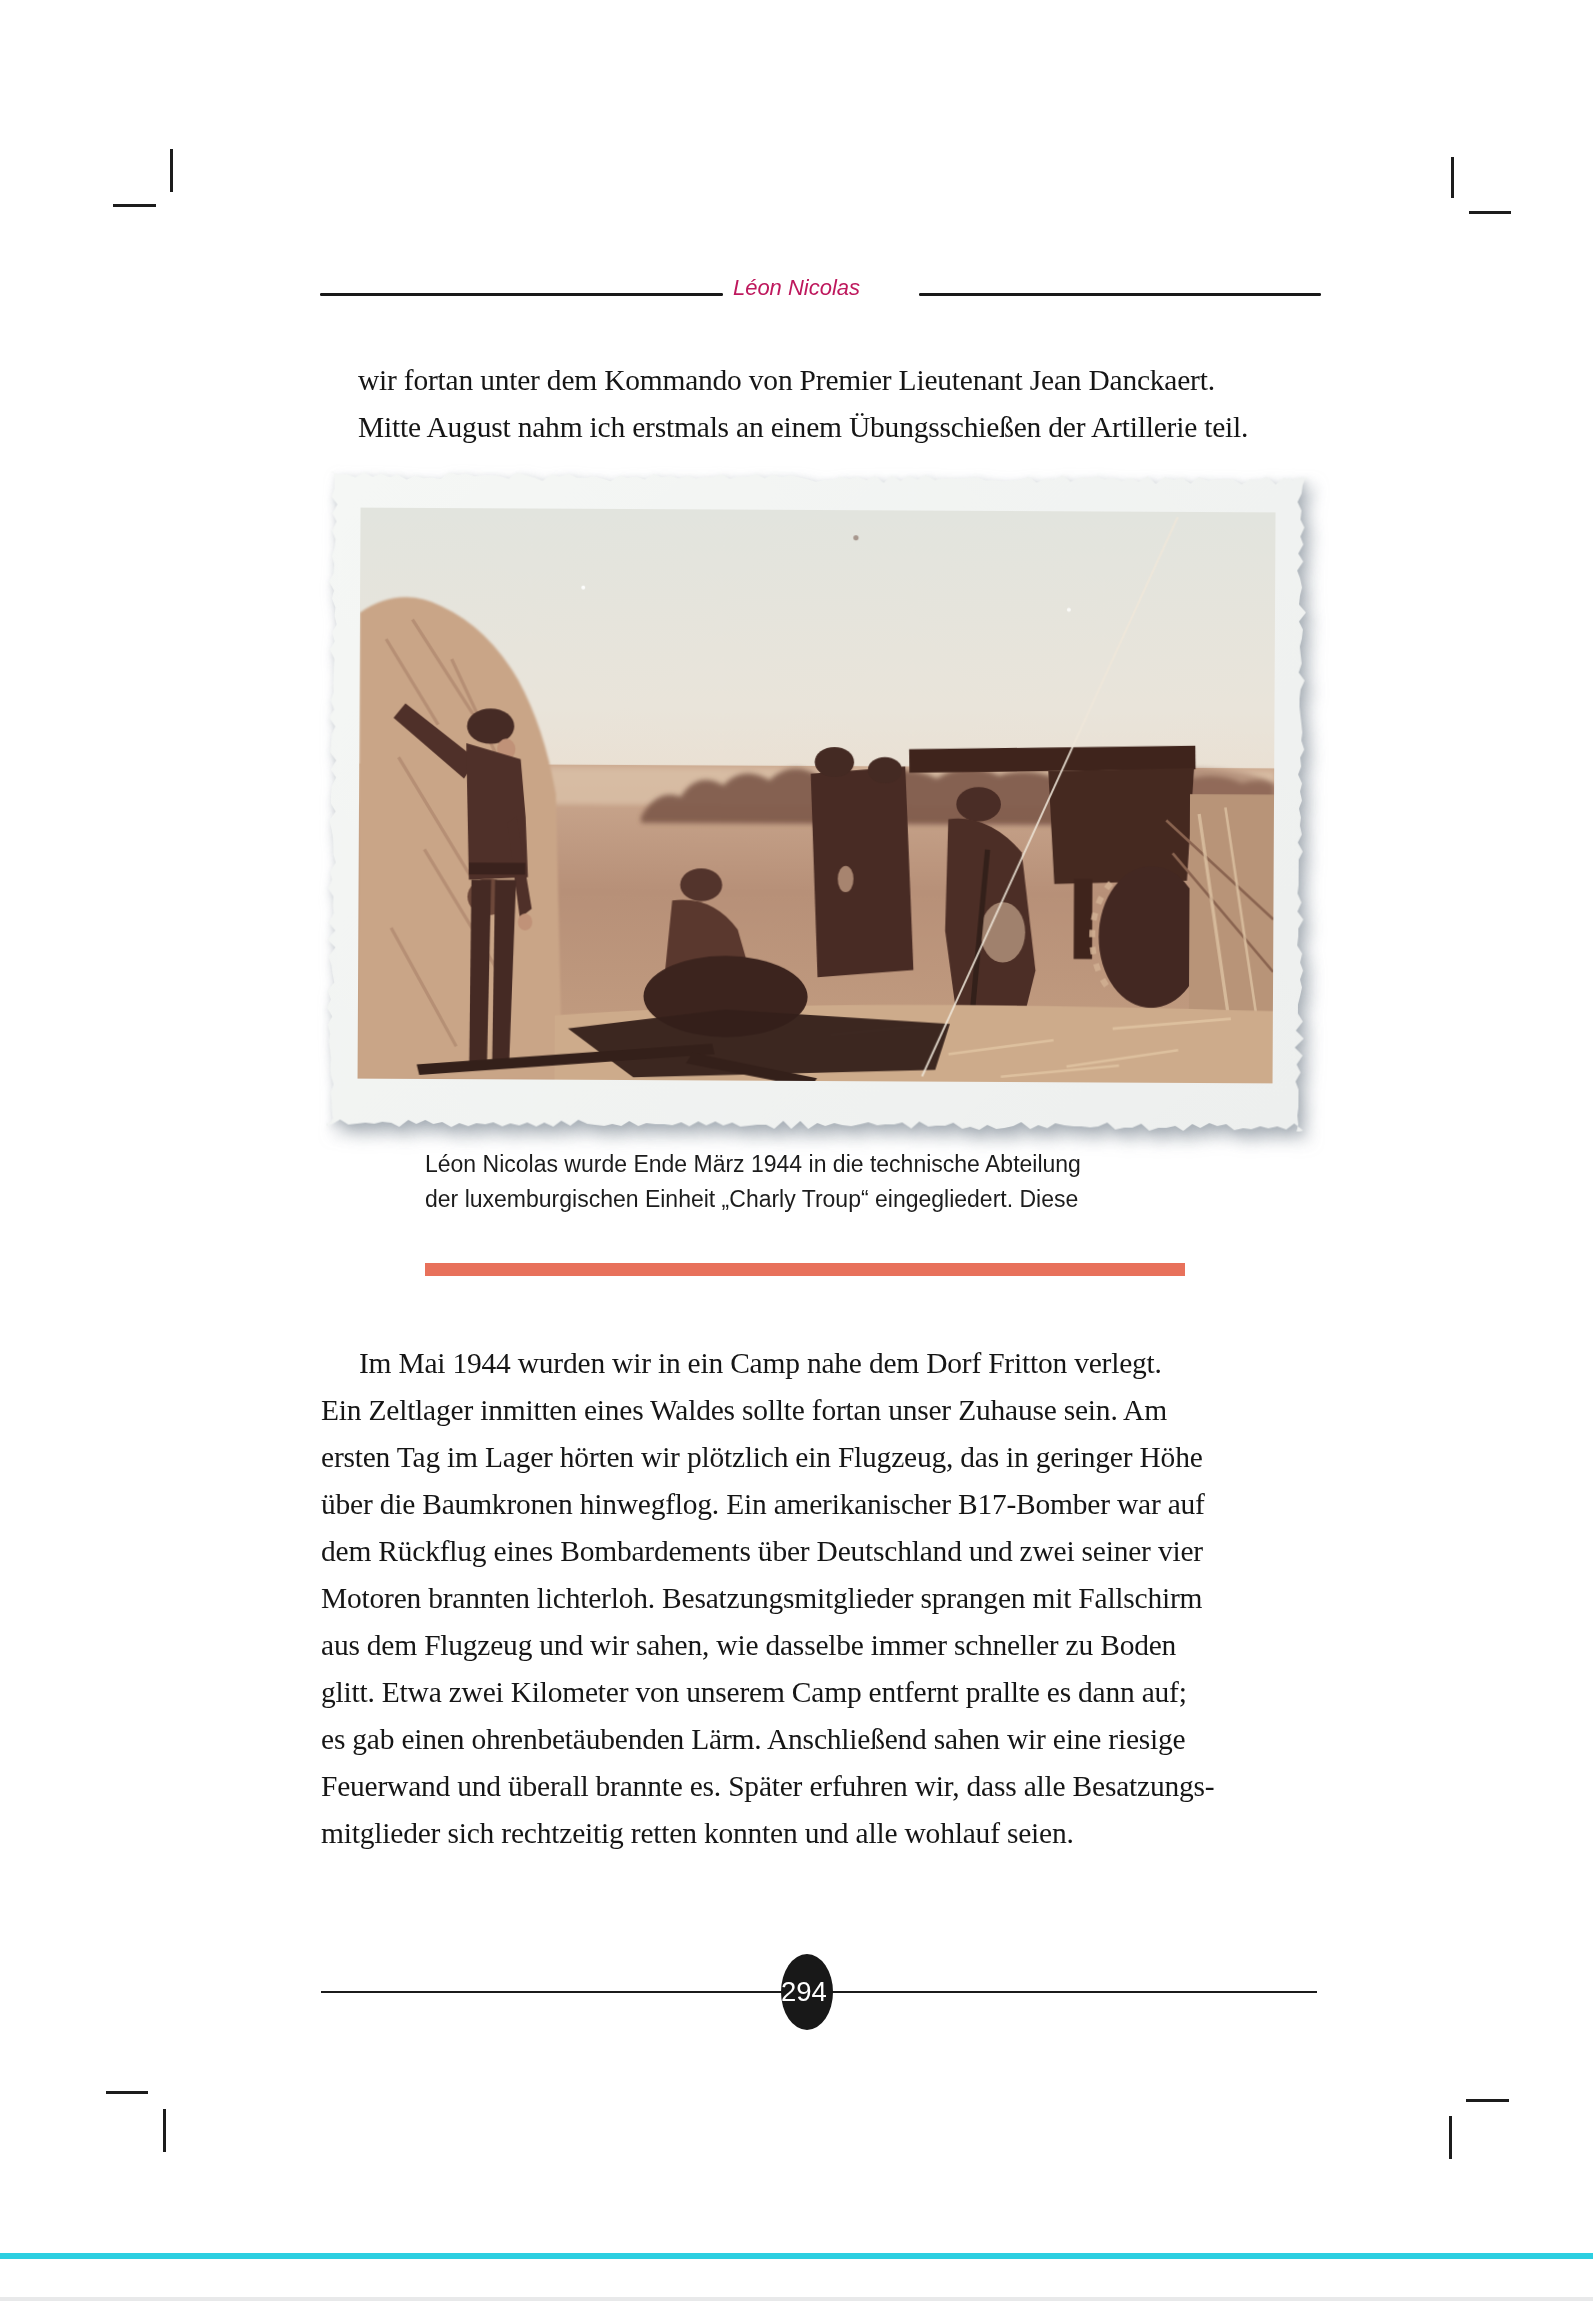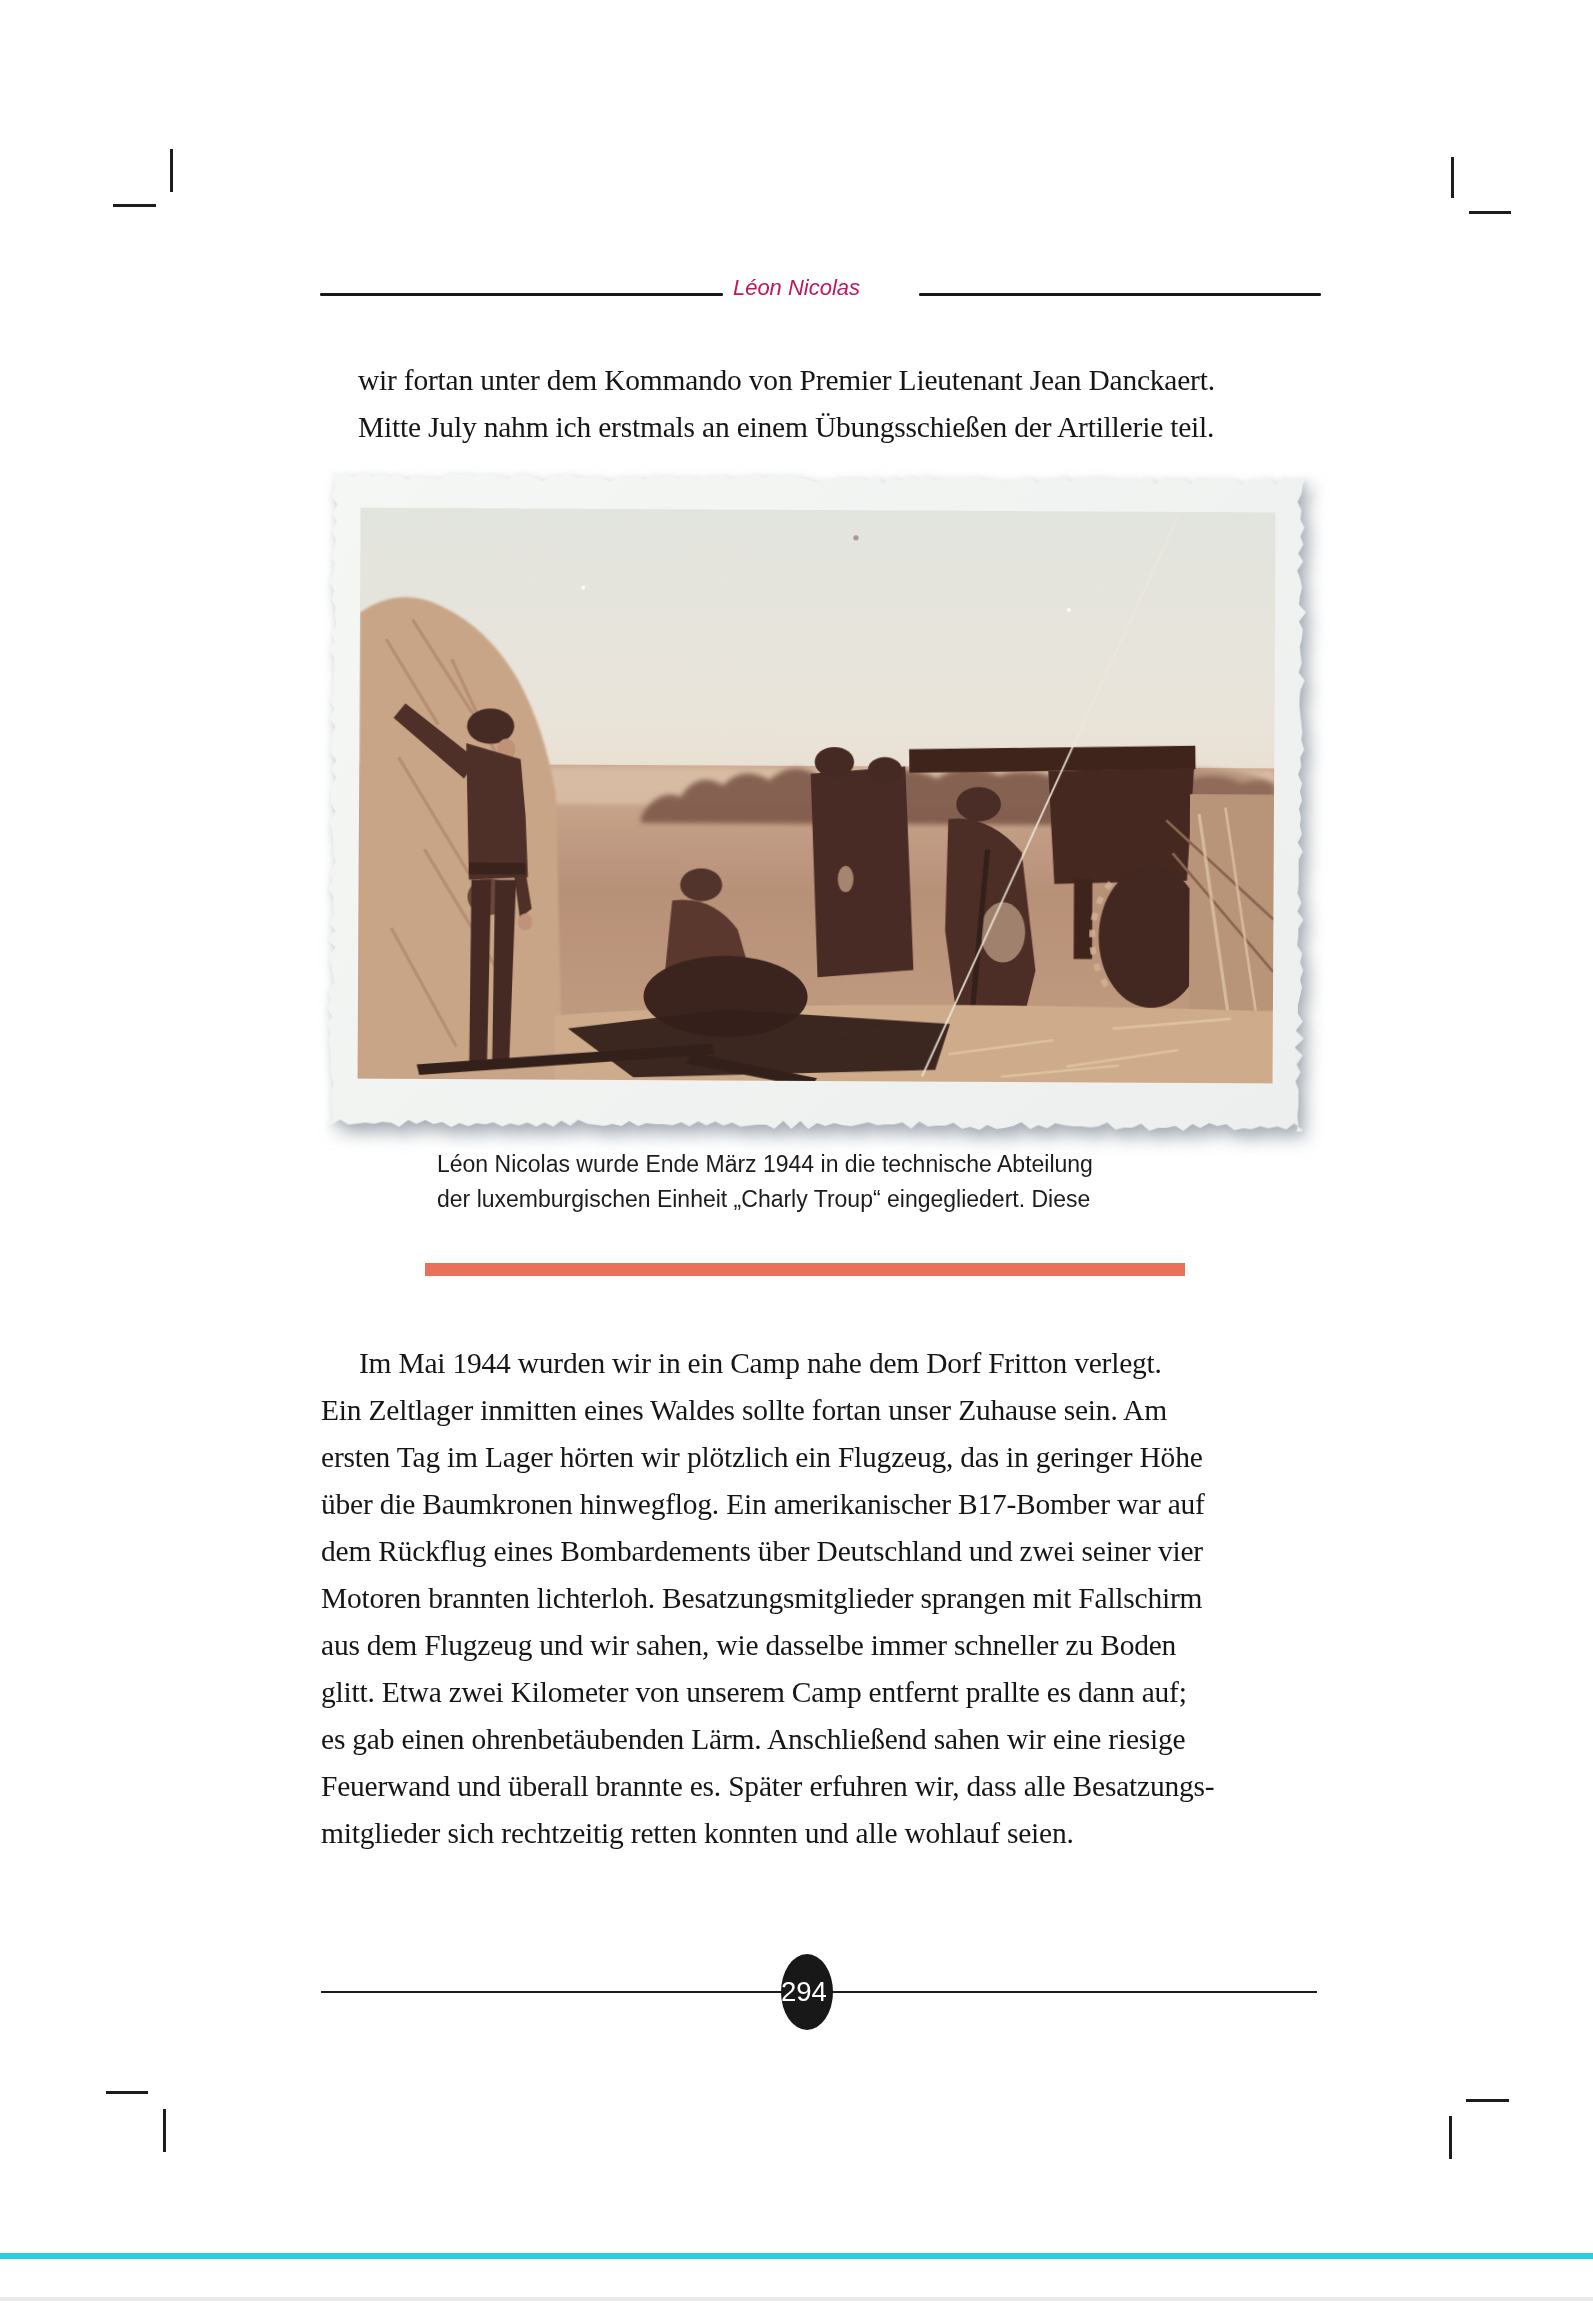--- a/index.html
+++ b/index.html
@@ -21,21 +21,21 @@
   .photo-shadow{position:absolute;left:328px;top:474px;width:977px;height:655px;
     transform:rotate(0.3deg);
     filter:drop-shadow(7.9px 9.2px 7.9px rgba(128,138,150,.55)) drop-shadow(2px 3.3px 3.3px rgba(128,138,150,.3));}
   .photo-print{position:absolute;inset:0;background:linear-gradient(135deg,#f5f7f5,#edefee);}
   .photo-img{position:absolute;left:31px;right:31px;top:36px;bottom:48px;
     box-shadow:inset 0 0 46px rgba(120,88,70,.22);}
   .photo-img svg{position:absolute;inset:0;width:100%;height:100%;}
   
   .caption{position:absolute;left:425px;top:1147px;width:780px;
     font-family:"Liberation Sans",sans-serif;font-size:23px;line-height:35px;color:#1c1c1c;}
-  .caption div{white-space:nowrap;margin-left:12px;}
+  .caption div{white-space:nowrap;}
   .redbar{position:absolute;left:425px;top:1263px;width:760px;height:12.5px;
     background:var(--accent_red,#e8715b);}
   
   .frule{position:absolute;left:321px;top:1991px;width:996px;height:2px;background:#1b1b1b;}
   .pagenum{position:absolute;left:781px;top:1954px;width:52px;height:76px;border-radius:50%;
     background:#181818;color:#fff;display:flex;align-items:center;
     font-family:"Liberation Sans",sans-serif;font-size:27.5px;}
   .cyanbar{position:absolute;left:0;top:2253px;width:1594px;height:5.9px;background:var(--accent_cyan,#2ccfe1);}
   .bottomline{position:absolute;left:0;top:2297px;width:1594px;height:3.9px;background:#e8e9ea;}
 </style>
@@ -50,21 +50,21 @@
 <div class="mark" style="left:163px;top:2109px;width:2.6px;height:43px;"></div>
 <div class="mark" style="left:1466px;top:2099px;width:43px;height:2.6px;"></div>
 <div class="mark" style="left:1449px;top:2116px;width:2.6px;height:43px;"></div>
 
 <div class="hrule" style="left:320px;top:293px;width:403px;"></div>
 <div class="header-title">Léon Nicolas</div>
 <div class="hrule" style="left:919px;top:293px;width:402px;"></div>
 
 <div class="textcol" style="top:357px;margin-left:37px;">
   <div class="tline fit" style="transform: scaleX(0.9987);">wir fortan unter dem Kommando von Premier Lieutenant Jean Danckaert.</div>
-  <div class="tline">Mitte July nahm ich erstmals an einem Übungsschießen der Artillerie teil.</div>
+  <div class="tline">Mitte August nahm ich erstmals an einem Übungsschießen der Artillerie teil.</div>
 </div>
 
 <figure class="photo-shadow abs" style="margin:0;">
   <div class="photo-print deckle" style="clip-path: polygon(0px 0.1px, 8.5px 3.1px, 17px 2.6px, 25.6px 5.8px, 34px 0.7px, 43px 5px, 51px 1.8px, 60px 5.3px, 68px 2.6px, 77px 7.7px, 85px 3.7px, 94px 6.2px, 102px 5.4px, 111px 7px, 119px 0.3px, 128px 2.8px, 136px 1.6px, 145px 4.1px, 153px 2.9px, 162px 2.7px, 170px 3.7px, 179px 6.6px, 187px 0.1px, 196px 2.8px, 204px 4.7px, 213px 8.3px, 222px 1.6px, 230px 3.8px, 239px 0.7px, 247px 4.7px, 256px 5.1px, 264px 3.3px, 273px 5.8px, 281px 8.2px, 290px 2.4px, 298px 4.7px, 307px 3.5px, 315px 6.5px, 324px 0.7px, 332px 4px, 341px 2.7px, 349px 5.3px, 358px 2.5px, 366px 5.2px, 375px 3.6px, 383px 3.6px, 392px 0.9px, 400px 5.3px, 409px 2.7px, 417px 3.3px, 426px 0.1px, 435px 4.5px, 443px 0.7px, 452px 3.3px, 460px 1.2px, 469px 3.2px, 477px 5.1px, 486px 7.7px, 494px 5.9px, 503px 6px, 511px 2.4px, 520px 4.7px, 528px 2.8px, 537px 6.1px, 545px 1.2px, 554px 8.5px, 562px 1.3px, 571px 6.6px, 579px 0.9px, 588px 5px, 596px 0.1px, 605px 5.6px, 613px 3.7px, 622px 3.7px, 631px 3.9px, 639px 2.8px, 648px 2.3px, 656px 5.5px, 665px 5.2px, 673px 6.2px, 682px 5.2px, 690px 5px, 699px 1.6px, 707px 7.4px, 716px 3.2px, 724px 4.7px, 733px 0.1px, 741px 6.5px, 750px 2.1px, 758px 3.1px, 767px 0.7px, 775px 3.7px, 784px 2.6px, 792px 5.4px, 801px 2.6px, 809px 6px, 818px 0.3px, 826px 8.1px, 835px 1.1px, 844px 3.9px, 852px 1.4px, 861px 7.7px, 869px 0.7px, 878px 4.5px, 886px 3.5px, 895px 3.3px, 903px 3px, 912px 8.2px, 920px 3.1px, 929px 3.9px, 937px 0.3px, 946px 8px, 954px 1.3px, 963px 3.5px, 971px 0.4px, 980px 4.5px, 976px 0px, 973px 8.5px, 972px 17px, 968px 25.6px, 972px 34px, 971px 43px, 975px 51px, 971px 60px, 974px 68px, 969px 77px, 974px 85px, 968px 94px, 971px 102px, 973px 111px, 971px 119px, 970px 128px, 977px 136px, 970px 145px, 974px 153px, 973px 162px, 971px 170px, 972px 179px, 973px 187px, 970px 196px, 976px 204px, 972px 213px, 971px 222px, 971px 230px, 972px 239px, 973px 247px, 974px 256px, 973px 264px, 976px 273px, 972px 281px, 973px 290px, 970px 298px, 974px 307px, 972px 315px, 974px 324px, 971px 332px, 973px 341px, 972px 349px, 974px 358px, 970px 366px, 975px 375px, 971px 383px, 971px 392px, 971px 400px, 971px 409px, 970px 417px, 974px 426px, 970px 435px, 976px 443px, 971px 452px, 971px 460px, 970px 469px, 975px 477px, 973px 486px, 976px 494px, 973px 503px, 975px 511px, 973px 520px, 971px 528px, 971px 537px, 976px 545px, 969px 554px, 977px 562px, 968px 571px, 976px 579px, 970px 588px, 974px 596px, 969px 605px, 972px 613px, 972px 622px, 972px 631px, 971px 639px, 972px 648px, 970px 656px, 977px 654px, 968px 647px, 960px 653px, 951px 650px, 942px 652px, 934px 650px, 925px 653px, 917px 652px, 908px 654px, 900px 648px, 891px 650px, 883px 647px, 874px 652px, 866px 648px, 857px 655px, 849px 650px, 840px 652px, 832px 652px, 823px 655px, 815px 648px, 806px 652px, 798px 652px, 789px 654px, 781px 647px, 772px 651px, 764px 652px, 755px 651px, 747px 651px, 738px 650px, 729px 648px, 721px 653px, 712px 650px, 704px 654px, 695px 647px, 687px 651px, 678px 653px, 670px 654px, 661px 650px, 653px 655px, 644px 652px, 636px 654px, 627px 648px, 619px 651px, 610px 651px, 602px 652px, 593px 647px, 585px 654px, 576px 648px, 568px 650px, 559px 650px, 551px 651px, 542px 648px, 534px 650px, 525px 652px, 516px 651px, 508px 649px, 499px 652px, 491px 649px, 482px 655px, 474px 647px, 465px 655px, 457px 647px, 448px 655px, 440px 651px, 431px 651px, 423px 652px, 414px 653px, 406px 649px, 397px 652px, 389px 648px, 380px 652px, 372px 648px, 363px 653px, 355px 649px, 346px 652px, 338px 651px, 329px 651px, 320px 650px, 312px 653px, 303px 648px, 295px 653px, 286px 651px, 278px 653px, 269px 652px, 261px 651px, 252px 647px, 244px 653px, 235px 648px, 227px 654px, 218px 650px, 210px 654px, 201px 650px, 193px 653px, 184px 651px, 176px 654px, 167px 650px, 159px 652px, 150px 651px, 142px 654px, 133px 651px, 125px 655px, 116px 650px, 107px 652px, 99px 648px, 90px 652px, 82px 648px, 73px 655px, 65px 651px, 56px 650px, 48px 652px, 39px 651px, 31px 652px, 22px 653px, 13.8px 648px, 5.2px 653px, -3.3px 651px, 0.9px 655px, 6.4px 647px, 5.4px 638px, 5.2px 630px, 4.2px 621px, 7.1px 613px, 4.3px 604px, 3.7px 596px, 4.3px 587px, 3.3px 579px, 2.2px 570px, 3.3px 562px, 0.9px 553px, 5.3px 545px, 0px 536px, 3.9px 528px, 0.4px 519px, 7.3px 511px, 5.4px 502px, 4.4px 494px, 1.5px 485px, 8.2px 476px, 0.2px 468px, 8px 459px, 1.4px 451px, 6.3px 442px, 5.4px 434px, 5.9px 425px, 0.7px 417px, 4.5px 408px, 2.3px 400px, 8px 391px, 5.6px 383px, 5.4px 374px, 5.1px 366px, 3.4px 357px, 1.3px 349px, 7.7px 340px, 2.8px 332px, 3px 323px, 3.5px 315px, 8px 306px, 2.6px 298px, 8px 289px, 2.2px 281px, 2.8px 272px, 3.4px 263px, 6.9px 255px, 0.7px 246px, 5.6px 238px, 2.2px 229px, 5px 221px, 4.5px 212px, 4.9px 204px, 5.2px 195px, 5.5px 187px, 1px 178px, 5.8px 170px, 3.1px 161px, 7.7px 153px, 5.6px 144px, 6.4px 136px, 2.9px 127px, 4.9px 119px, 0px 110px, 4.3px 102px, 5.1px 93px, 2.8px 85px, 5.2px 76px, 6.2px 68px, 2.8px 59px, 7.1px 50px, 2.9px 42px, 7.8px 33px, 2px 25px, 5px 16.4px, 5px 7.9px, 3.7px -0.7px);">
     <div class="photo-img" title="Sepiafarbene Fotografie mit gezacktem Rand: Soldaten mit Helmen bedienen ein Artilleriegeschütz auf einem Feld, links ein Heuhaufen, im Hintergrund eine Baumreihe.">
       <svg viewBox="0 0 1394 870" preserveAspectRatio="none">
         <defs>
           <linearGradient id="sky" x1="0" y1="0" x2="0" y2="1">
             <stop offset="0" stop-color="#e2e4de"></stop>
               <stop offset="0.7" stop-color="#e9e4da"></stop>

